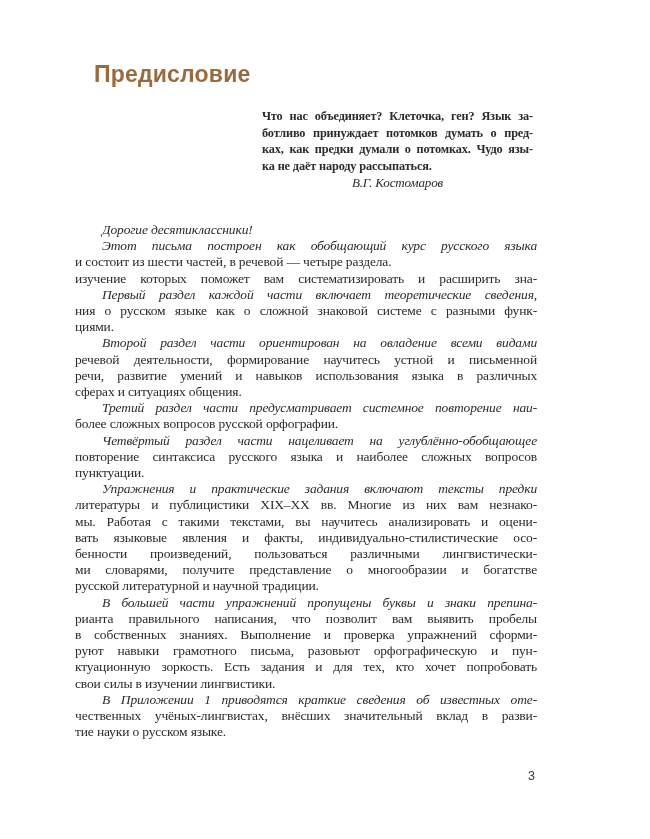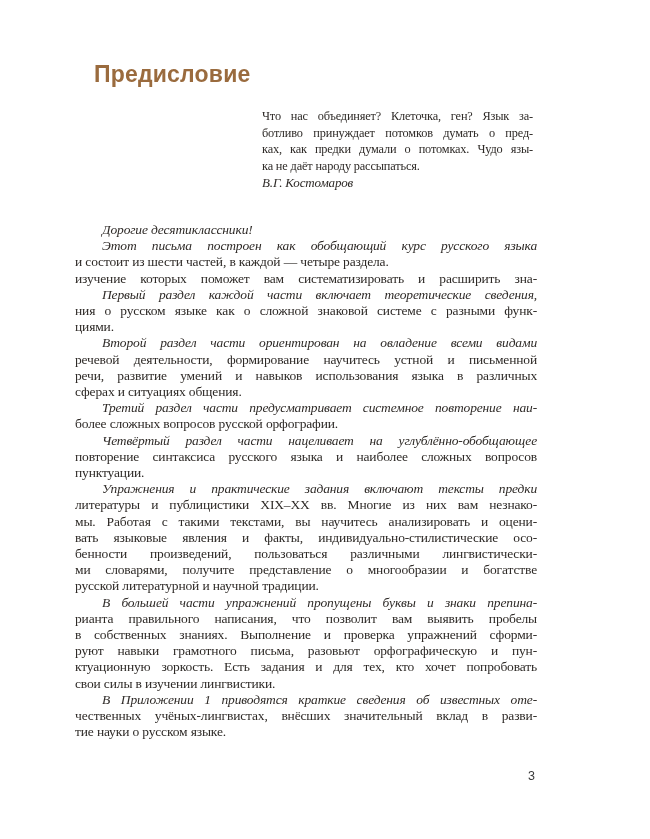--- a/index.html
+++ b/index.html
@@ -38,27 +38,28 @@
     left: 262px;
     top: 108px;
     width: 271px;
     font-size: 12.3px;
     line-height: 16.6px;
     letter-spacing: -0.15px;
   }
   .epi-line {
     text-align: justify;
     text-align-last: justify;
+    font-weight: bold;
   }
   .epi-line.last {
     text-align-last: left;
   }
   .epi-author {
     margin-top: 1px;
-    text-align: left;
+    text-align: center;
     font-style: italic;
     font-size: 13px;
   }
   .body-text {
     position: absolute;
     left: 75px;
     top: 222px;
     width: 462px;
     font-size: 13.5px;
     line-height: 16.2px;
@@ -99,21 +100,21 @@
         <div class="epi-line">ботливо принуждает потомков думать о пред-</div>
         <div class="epi-line">ках, как предки думали о потомках. Чудо язы-</div>
         <div class="epi-line last">ка не даёт народу рассыпаться.</div>
       </div>
     <div class="epi-author">В.Г. Костомаров</div>
   </div>
 
   <div class="body-text">
       <div class="body-line first plast">Дорогие десятиклассники!</div>
       <div class="body-line first">Этот письма построен как обобщающий курс русского языка</div>
-      <div class="body-line plast">и состоит из шести частей, в каждой — четыре раздела.</div>
+      <div class="body-line plast">и состоит из шести частей, в речевой — четыре раздела.</div>
       <div class="body-line">изучение которых поможет вам систематизировать и расширить зна-</div>
       <div class="body-line first">Первый раздел каждой части включает теоретические сведения,</div>
       <div class="body-line">ния о русском языке как о сложной знаковой системе с разными функ-</div>
       <div class="body-line plast">циями.</div>
       <div class="body-line first">Второй раздел части ориентирован на овладение всеми видами</div>
       <div class="body-line">речевой деятельности, формирование научитесь устной и письменной</div>
       <div class="body-line">речи, развитие умений и навыков использования языка в различных</div>
       <div class="body-line plast">сферах и ситуациях общения.</div>
       <div class="body-line first">Третий раздел части предусматривает системное повторение наи-</div>
       <div class="body-line plast">более сложных вопросов русской орфографии.</div>

